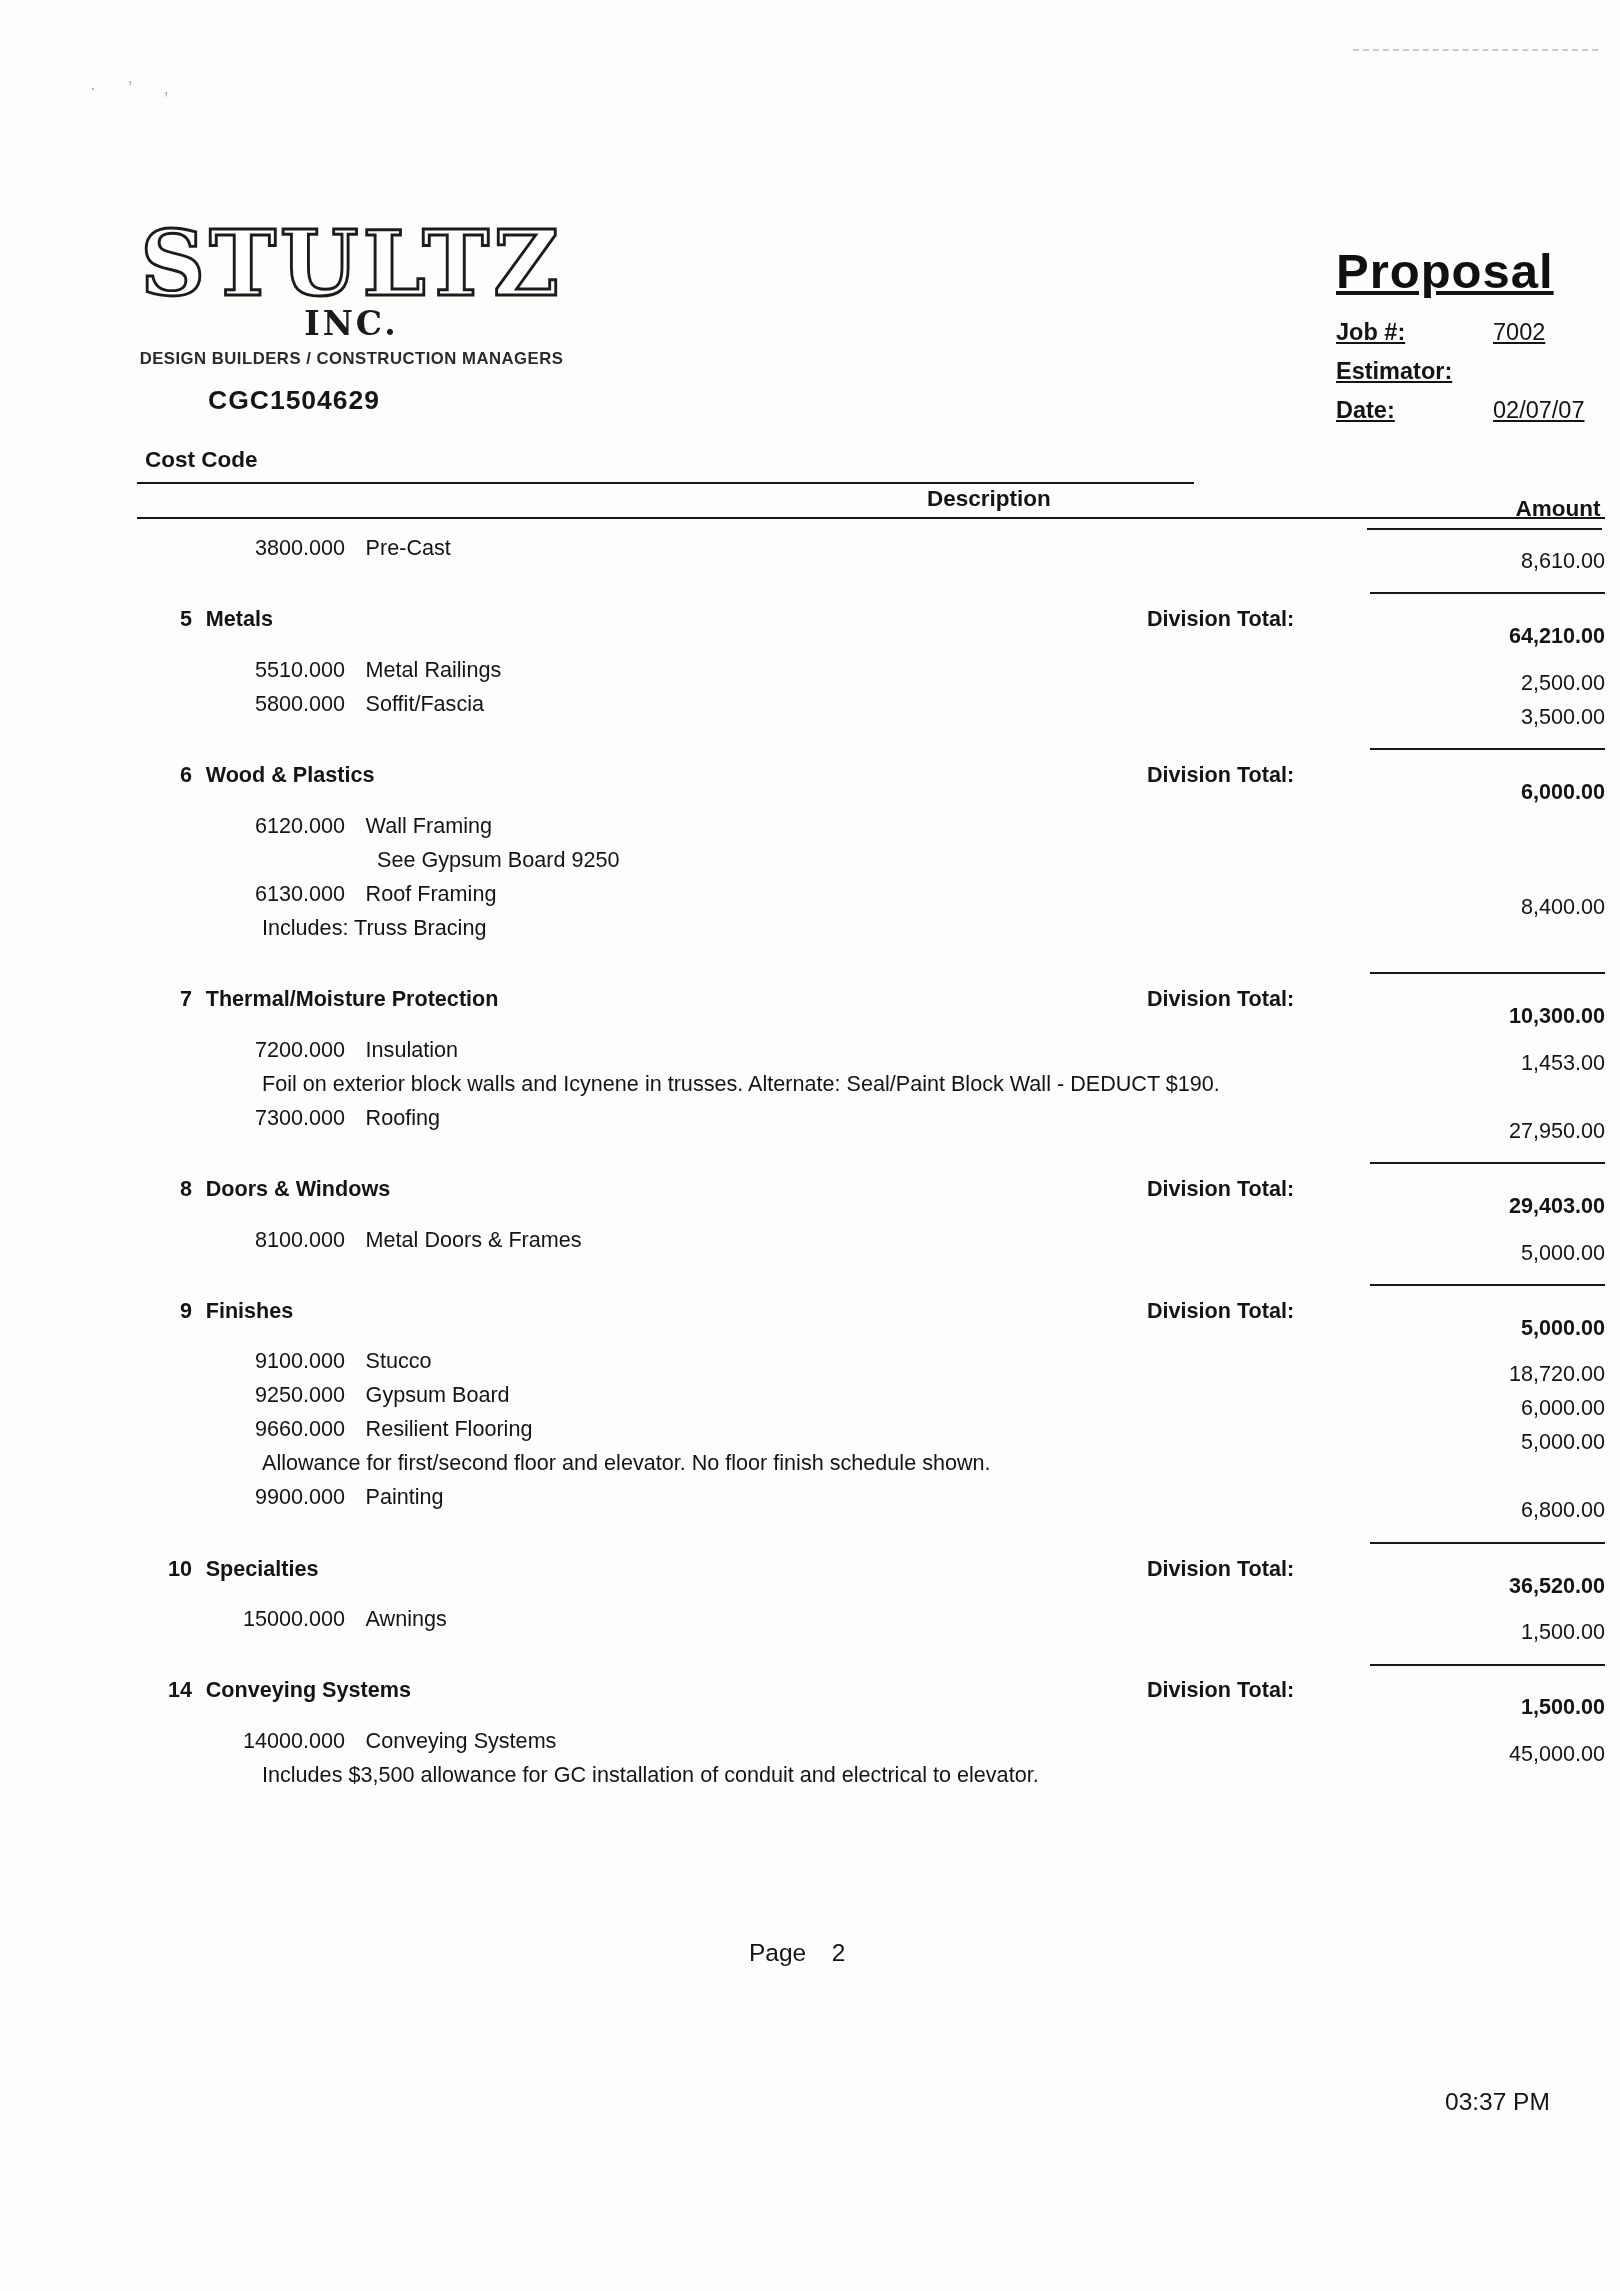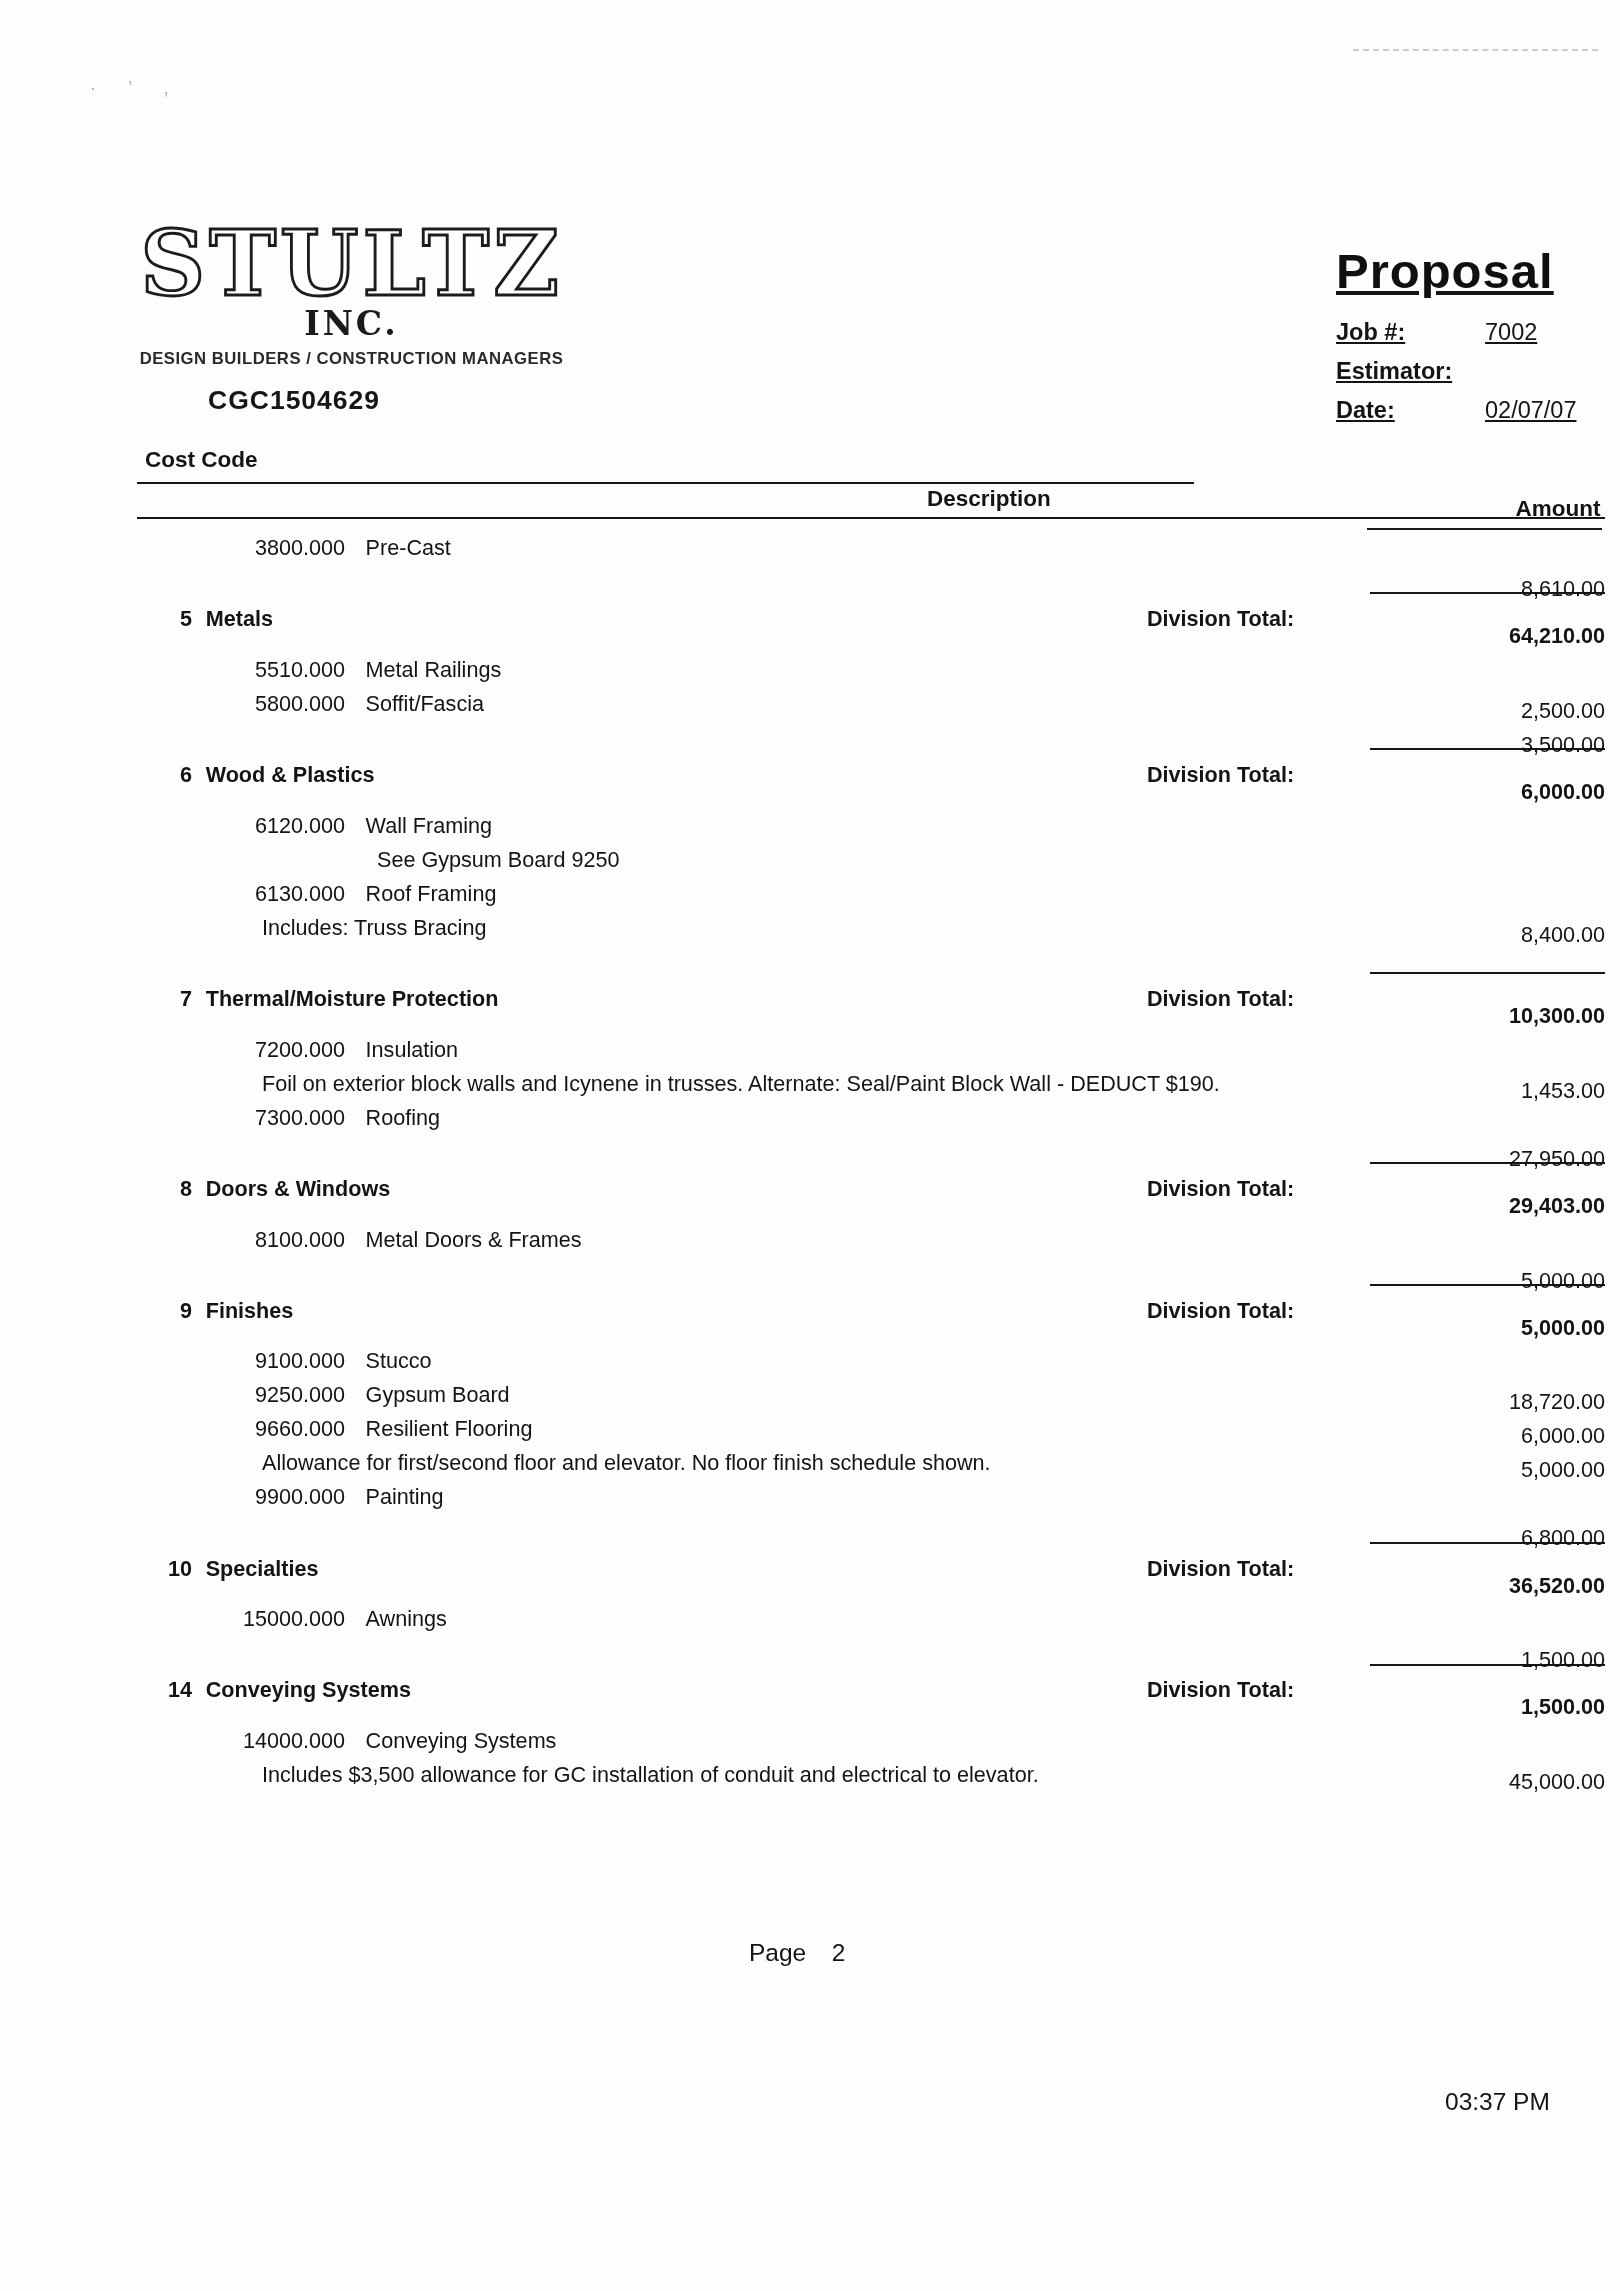--- a/index.html
+++ b/index.html
@@ -22,36 +22,36 @@
     color:#fff; -webkit-text-stroke:2.9px #1c1c1c; text-shadow:0 0 1px #1c1c1c;
   }
   @supports not (-webkit-text-stroke: 1px black) { .logo-name { color:#222; text-shadow:none; } }
   .logo-inc { font-family:"DejaVu Serif","Liberation Serif",serif; font-weight:bold; font-size:33px; letter-spacing:2.9px; margin-top:-3.9px; color:#1b1b1b; }
   .logo-tagline { font-size:16.7px; font-weight:bold; letter-spacing:0.5px; margin-top:5.9px; color:#2a2a28; white-space:nowrap; }
   .logo-license { font-size:26.5px; font-weight:bold; letter-spacing:1px; margin-top:15.7px; text-align:left; padding-left:71px; color:#161616; }
 
   .proposal-block { position:absolute; left:1336px; top:243px; width:274px;text-decoration:underline; }
   .proposal-title { font-size:49px; font-weight:bold; letter-spacing:1px; color:#101010; }
   .proposal-fields { margin-top:13.7px; }
-  .pfield { display:flex; font-size:23.5px; line-height:39px; }
+  .pfield { display:flex; font-size:23.5px; line-height:39px;gap:8px; }
   .pfield .plabel { font-weight:bold; width:149px; }
   .pfield .pvalue { font-weight:normal; }
 
   
   .hdr-costcode { position:absolute; left:145px; top:447px; font-size:22.5px; font-weight:bold; }
   .hdr-rule-a  { position:absolute; left:137px; top:482px; width:1057px; border-top:2.9px solid #161616; }
   .hdr-desc    { position:absolute; left:927px; top:486px; font-size:22.5px; font-weight:bold; }
   .hdr-rule-b  { position:absolute; left:137px; top:517px; width:1468px; border-top:2.9px solid #161616; }
   .hdr-amount  { position:absolute; right:19.6px; top:496px; font-size:22.5px; font-weight:bold; }
   .hdr-rule-c  { position:absolute; right:17.6px; top:528px; width:235px; border-top:2px solid #161616; }
 
   
   .rows { position:absolute; left:137px; top:531px; width:1468px; }
   .row { position:relative; display:flex; align-items:flex-start; font-size:21.6px; line-height:34px; }
-  .row .amount { position:relative; top:41px; margin-left:auto; width:255px; text-align:right; white-space:nowrap; }
+  .row .amount { position:relative; top:13px; margin-left:auto; width:255px; text-align:right; white-space:nowrap; }
   .row.item .code { width:208px; text-align:right; white-space:nowrap; }
   .row.item .desc { margin-left:20.6px; white-space:nowrap; }
   .row.note { padding-left:125px; }
   .row.note.deep { padding-left:240px; }
   .row.note .note-text { white-space:nowrap; }
   .amount-rule { margin-top:27.4px; margin-left:auto; width:235px; border-top:2px solid #161616; }
   .row.division { margin-top:7.8px; margin-bottom:16.7px; font-weight:bold; }
   .row.division .div-num { width:55px; text-align:right; }
   .row.division .div-name { margin-left:13.7px; white-space:nowrap; }
   .row.division .div-label { position:absolute; left:1010px; white-space:nowrap; }

